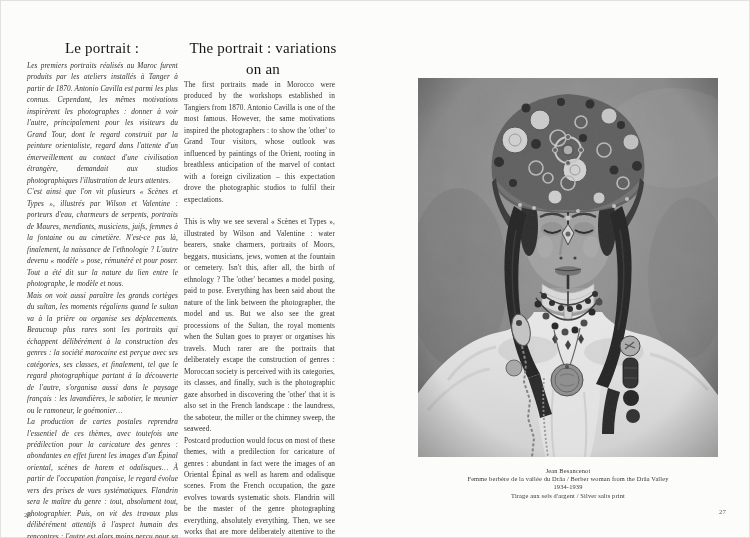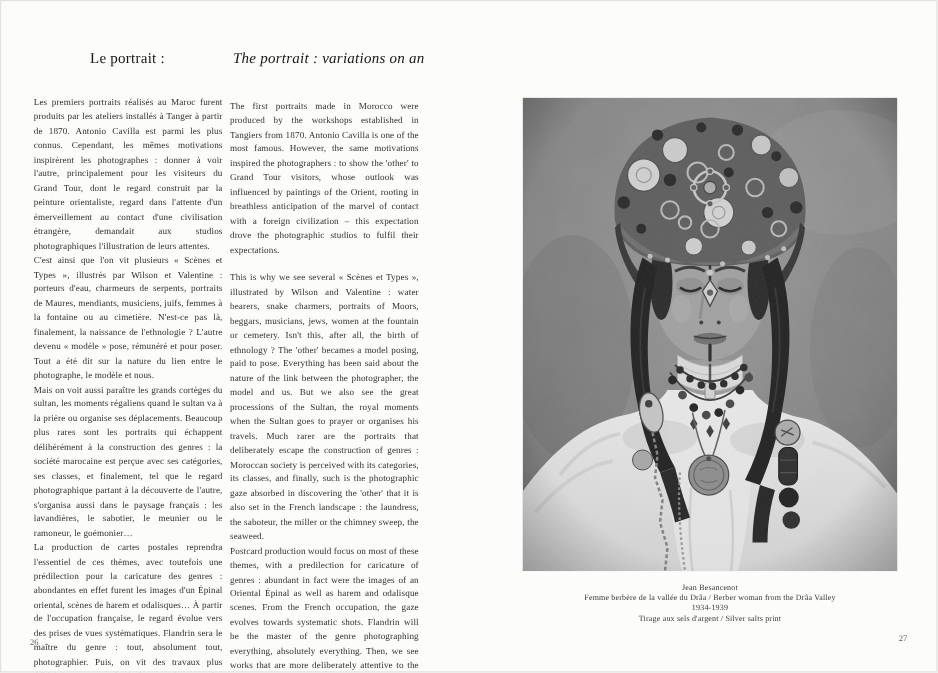--- a/index.html
+++ b/index.html
@@ -2,30 +2,30 @@
 <html><head>
 <meta charset="utf-8">
 <style>
   html,body{margin:0;padding:0;background:#e9e8e5;}
   .spread{
     position:relative;width:750px;height:538px;background:#fcfcfa;
     font-family:"Liberation Serif","DejaVu Serif",serif;color:#2b2a27;
     outline:1px solid #e2e1dd;outline-offset:-1px;overflow:hidden;
   }
   .col-title{
-    text-align:center;font-size:12px;line-height:1.38;color:#171613;
+    text-align:center;font-size:15px;line-height:1.38;color:#171613;
     letter-spacing:.2px;
   }
   .fr-title{position:absolute;left:22px;width:160px;top:38px;}
-  .en-title{position:absolute;left:183px;width:160px;top:38px;font-style:italic;}
+  .en-title{position:absolute;left:183px;width:160px;top:38px;}
   .body-col{
     position:absolute;font-size:7.3px;line-height:1.575;text-align:justify;
     color:#33312d;letter-spacing:.1px;
   }
-  .fr-body{left:27px;width:151px;top:76px;height:402px;}
+  .fr-body{left:27px;width:151px;top:60px;height:402px;font-style:italic;}
   .en-body{left:184px;width:151px;top:79px;height:420px;}
   .body-col p{margin:0;}
   .en-body p.first{margin-bottom:11px;}
   .photo{
     position:absolute;left:418px;top:78px;width:300px;height:379px;
     overflow:hidden;
   }
   .photo svg{display:block;width:100%;height:100%;filter:grayscale(1) contrast(1.03);}
   .caption{
     position:absolute;left:393px;top:467px;width:350px;text-align:center;

